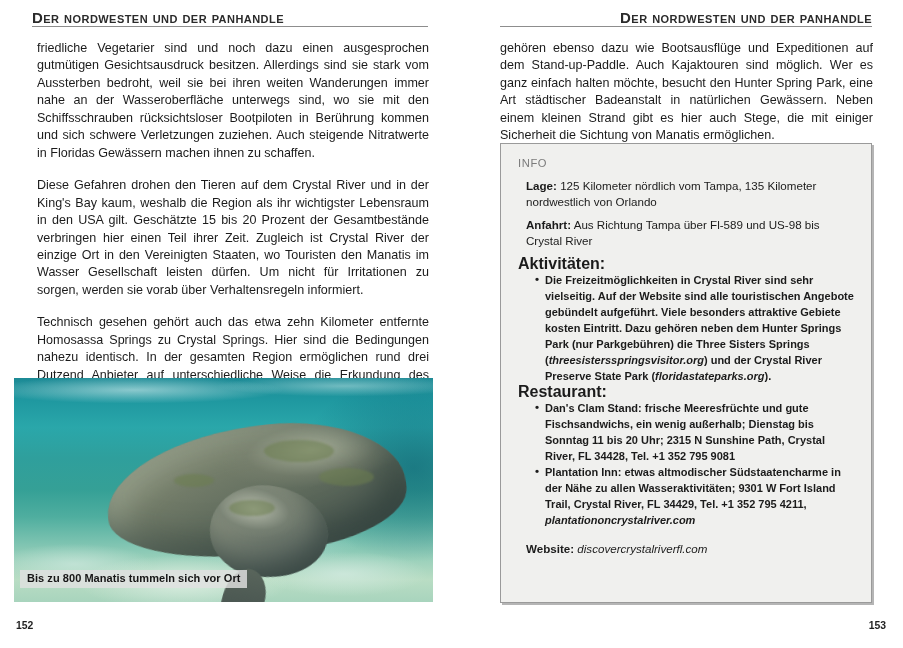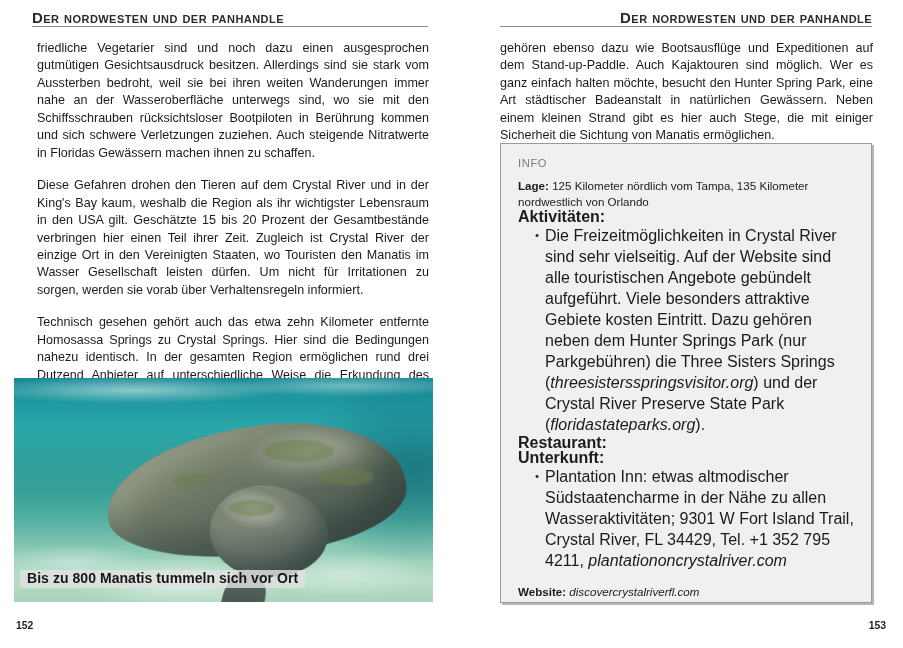--- a/index.html
+++ b/index.html
@@ -151,21 +151,21 @@
     background: rgba(108,126,78,0.55);
     filter: blur(1.2px);
   }
   
   .caption {
     position: absolute;
     left: 6px;
     bottom: 14px;
     background: rgba(224,224,224,0.82);
     color: #161616;
-    font-size: 14px;
+    font-size: 11px;
     font-weight: 700;
     line-height: 13px;
     padding: 2px 7px 3px 7px;
     letter-spacing: 0.05px;
     white-space: nowrap;
   }
 
   
   .infobox {
     position: absolute;
@@ -183,42 +183,43 @@
     font-size: 11.2px;
     font-weight: 400;
     letter-spacing: 0.6px;
     color: #7b7b7b;
     margin: 0 0 9px 0;
   }
   .info-line {
     font-size: 11.6px;
     line-height: 15.6px;
     color: #1b1b1b;
-    margin: 0;
+    margin: 8px;
   }
   .info-line .lbl { font-weight: 700; }
   .info-sub {
     font-size: 16px;
     line-height: 15.6px;
     font-weight: 700;
     color: #1b1b1b;
     margin: 0;
   }
   ul.info-list {
     margin: 0 0 0 0;
     padding: 0 0 0 17px;
     list-style: none;
   }
   ul.info-list li {
-    font-size: 16px;
-    line-height: 21px;
+    font-size: 11px;
+    line-height: 16px;
     color: #1b1b1b;
     position: relative;
     margin: 0 0 0 0;
     padding-left: 10px;
+    font-weight: bold;
   }
   ul.info-list li::before {
     content: "\2022";
     position: absolute;
     left: 0;
     top: -0.5px;
     font-size: 11.6px;
     color: #1b1b1b;
   }
   .it { font-style: italic; }
@@ -265,29 +266,32 @@
 
   <div class="col col-right">
     <p class="body last">gehören ebenso dazu wie Bootsausflüge und Expeditionen auf dem Stand-up-Paddle. Auch Kajaktouren sind möglich. Wer es ganz einfach halten möchte, besucht den Hunter Spring Park, eine Art städtischer Badeanstalt in natürlichen Gewässern. Neben einem kleinen Strand gibt es hier auch Stege, die mit einiger Sicherheit die Sichtung von Manatis ermöglichen.</p>
   </div>
 
   <div class="infobox">
     <div class="info-title">INFO</div>
 
     <p class="info-line"><span class="lbl">Lage:</span><span> 125 Kilometer nördlich vom Tampa, 135 Kilometer nordwestlich von Orlando</span></p>
 
+    <p class="info-line"><span class="lbl">Anfahrt:</span><span> Aus Richtung Tampa über Fl-589 und US-98 bis Crystal River</span></p>
 
     <p class="info-sub">Aktivitäten:</p>
     <ul class="info-list">
       <li><span>Die Freizeitmöglichkeiten in Crystal River sind sehr vielseitig. Auf der Website sind alle touristischen Angebote gebündelt aufgeführt. Viele besonders attraktive Gebiete kosten Eintritt. Dazu gehören neben dem Hunter Springs Park (nur Parkgebühren) die Three Sisters Springs (</span><span class="it">threesistersspringsvisitor.org</span><span>) und der Crystal River Preserve State Park (</span><span class="it">floridastateparks.org</span><span>).</span></li>
     </ul>
 
     <p class="info-sub">Restaurant:</p>
-
-    <p class="info-sub">Unterkunft:</p>
+    <ul class="info-list">
+      <li>Dan's Clam Stand: frische Meeresfrüchte und gute Fischsandwichs, ein wenig außerhalb; Dienstag bis Sonntag 11 bis 20 Uhr; 2315 N Sunshine Path, Crystal River, FL 34428, Tel. +1 352 795 9081</li>
+    </ul>
+
     <ul class="info-list">
       <li><span>Plantation Inn: etwas altmodischer Südstaatencharme in der Nähe zu allen Wasseraktivitäten; 9301 W Fort Island Trail, Crystal River, FL 34429, Tel. +1 352 795 4211, </span><span class="it">plantationoncrystalriver.com</span></li>
     </ul>
 
     <p class="info-line" style="margin-top:13px;"><span class="lbl">Website:</span> <span class="it">discovercrystalriverfl.com</span></p>
   </div>
 
   <div class="folio folio-left">152</div>
   <div class="folio folio-right">153</div>
 

